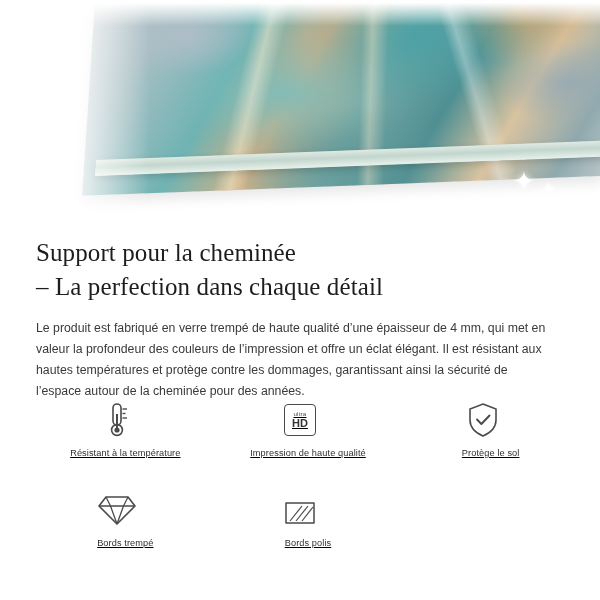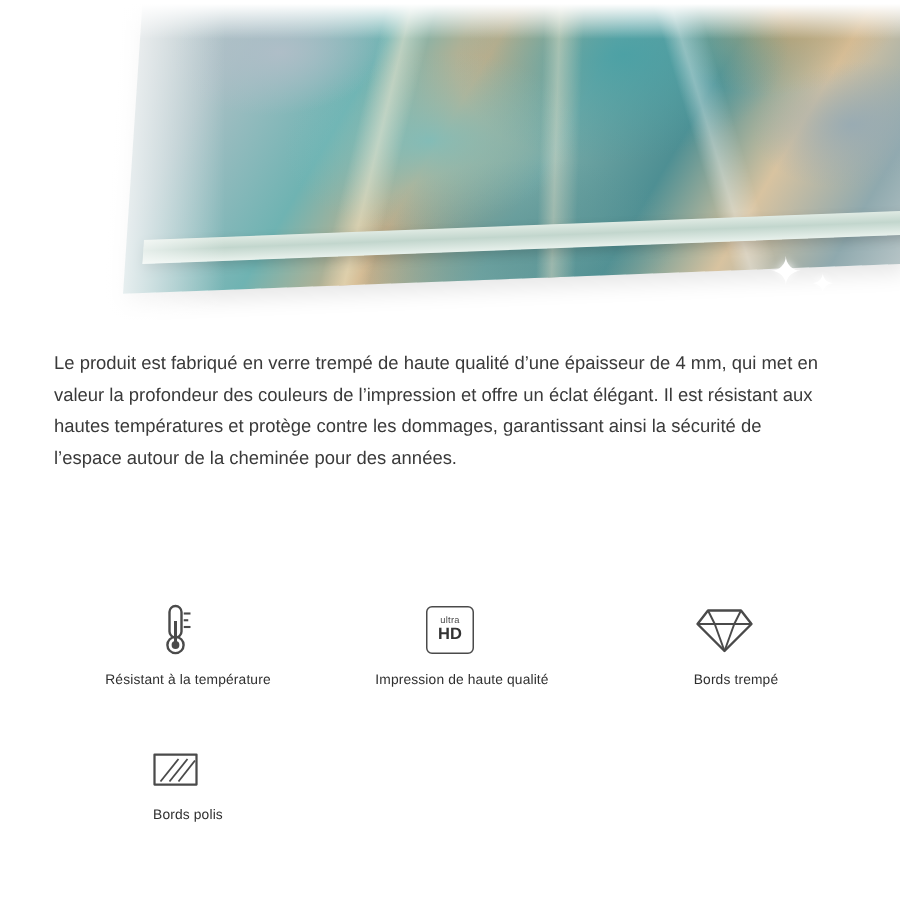--- a/index.html
+++ b/index.html
@@ -128,20 +128,21 @@
     grid-row-gap: 12px;
     padding: 0 26px;
     box-sizing: border-box;
   }
   .feature {
     display: flex;
     flex-direction: column;
     align-items: center;
     justify-content: flex-start;
     height: 78px;
+    text-decoration: underline;
   }
   .feature-icon {
     height: 44px;
     display: flex;
     align-items: center;
     justify-content: center;
   }
   .feature-label {
     margin-top: 6px;
     font-size: 9.2px;
@@ -182,20 +183,24 @@
   <div class="hero">
     <div class="hero-art"></div>
     <div class="hero-edge"></div>
     <div class="hero-fade-left"></div>
     <div class="hero-fade-top"></div>
     <span class="sparkle" style="left:513px; top:168px;">✦</span>
     <span class="sparkle" style="left:541px; top:180px; font-size:18px;">✦</span>
   </div>
 
   <div class="content">
+    <h1 class="headline">
+      <span>Support pour la cheminée</span>
+      <span class="line2">– La perfection dans chaque détail</span>
+    </h1>
     <p class="body-copy">Le produit est fabriqué en verre trempé de haute qualité d’une épaisseur de 4 mm, qui met en valeur la profondeur des couleurs de l’impression et offre un éclat élégant. Il est résistant aux hautes températures et protège contre les dommages, garantissant ainsi la sécurité de l’espace autour de la cheminée pour des années.</p>
   </div>
 
   <div class="features">
 
     <div class="feature">
       <div class="feature-icon">
         <svg width="34" height="40" viewBox="0 0 34 40">
           <rect x="13" y="4" width="8" height="21" rx="4" fill="none" stroke="#4a4a4a" stroke-width="1.6"></rect>
           <circle cx="17" cy="30" r="5.4" fill="none" stroke="#4a4a4a" stroke-width="1.6"></circle>
@@ -212,20 +217,29 @@
     <div class="feature">
       <div class="feature-icon">
         <div class="hd-badge">
           <span class="ultra">ultra</span>
           <span class="hd">HD</span>
         </div>
       </div>
       <div class="feature-label">Impression de haute qualité</div>
     </div>
 
+    <div class="feature">
+      <div class="feature-icon">
+        <svg width="36" height="40" viewBox="0 0 36 40">
+          <path d="M18 4 L31 9 V20 C31 28 25 33 18 36 C11 33 5 28 5 20 V9 Z" fill="none" stroke="#4a4a4a" stroke-width="1.6"></path>
+          <path d="M12 19.5 L16.4 24 L24.5 15.5" fill="none" stroke="#4a4a4a" stroke-width="1.9" stroke-linecap="round" stroke-linejoin="round"></path>
+        </svg>
+      </div>
+      <div class="feature-label">Protège le sol</div>
+    </div>
 
     <div class="feature">
       <div class="feature-icon">
         <svg width="40" height="36" viewBox="0 0 40 36">
           <path d="M9 5 H31 L38 14 L20 32 L2 14 Z" fill="none" stroke="#4a4a4a" stroke-width="1.6" stroke-linejoin="round"></path>
           <line x1="2" y1="14" x2="38" y2="14" stroke="#4a4a4a" stroke-width="1.3"></line>
           <line x1="9" y1="5" x2="13.5" y2="14" stroke="#4a4a4a" stroke-width="1.3"></line>
           <line x1="31" y1="5" x2="26.5" y2="14" stroke="#4a4a4a" stroke-width="1.3"></line>
           <line x1="13.5" y1="14" x2="20" y2="32" stroke="#4a4a4a" stroke-width="1.3"></line>
           <line x1="26.5" y1="14" x2="20" y2="32" stroke="#4a4a4a" stroke-width="1.3"></line>

